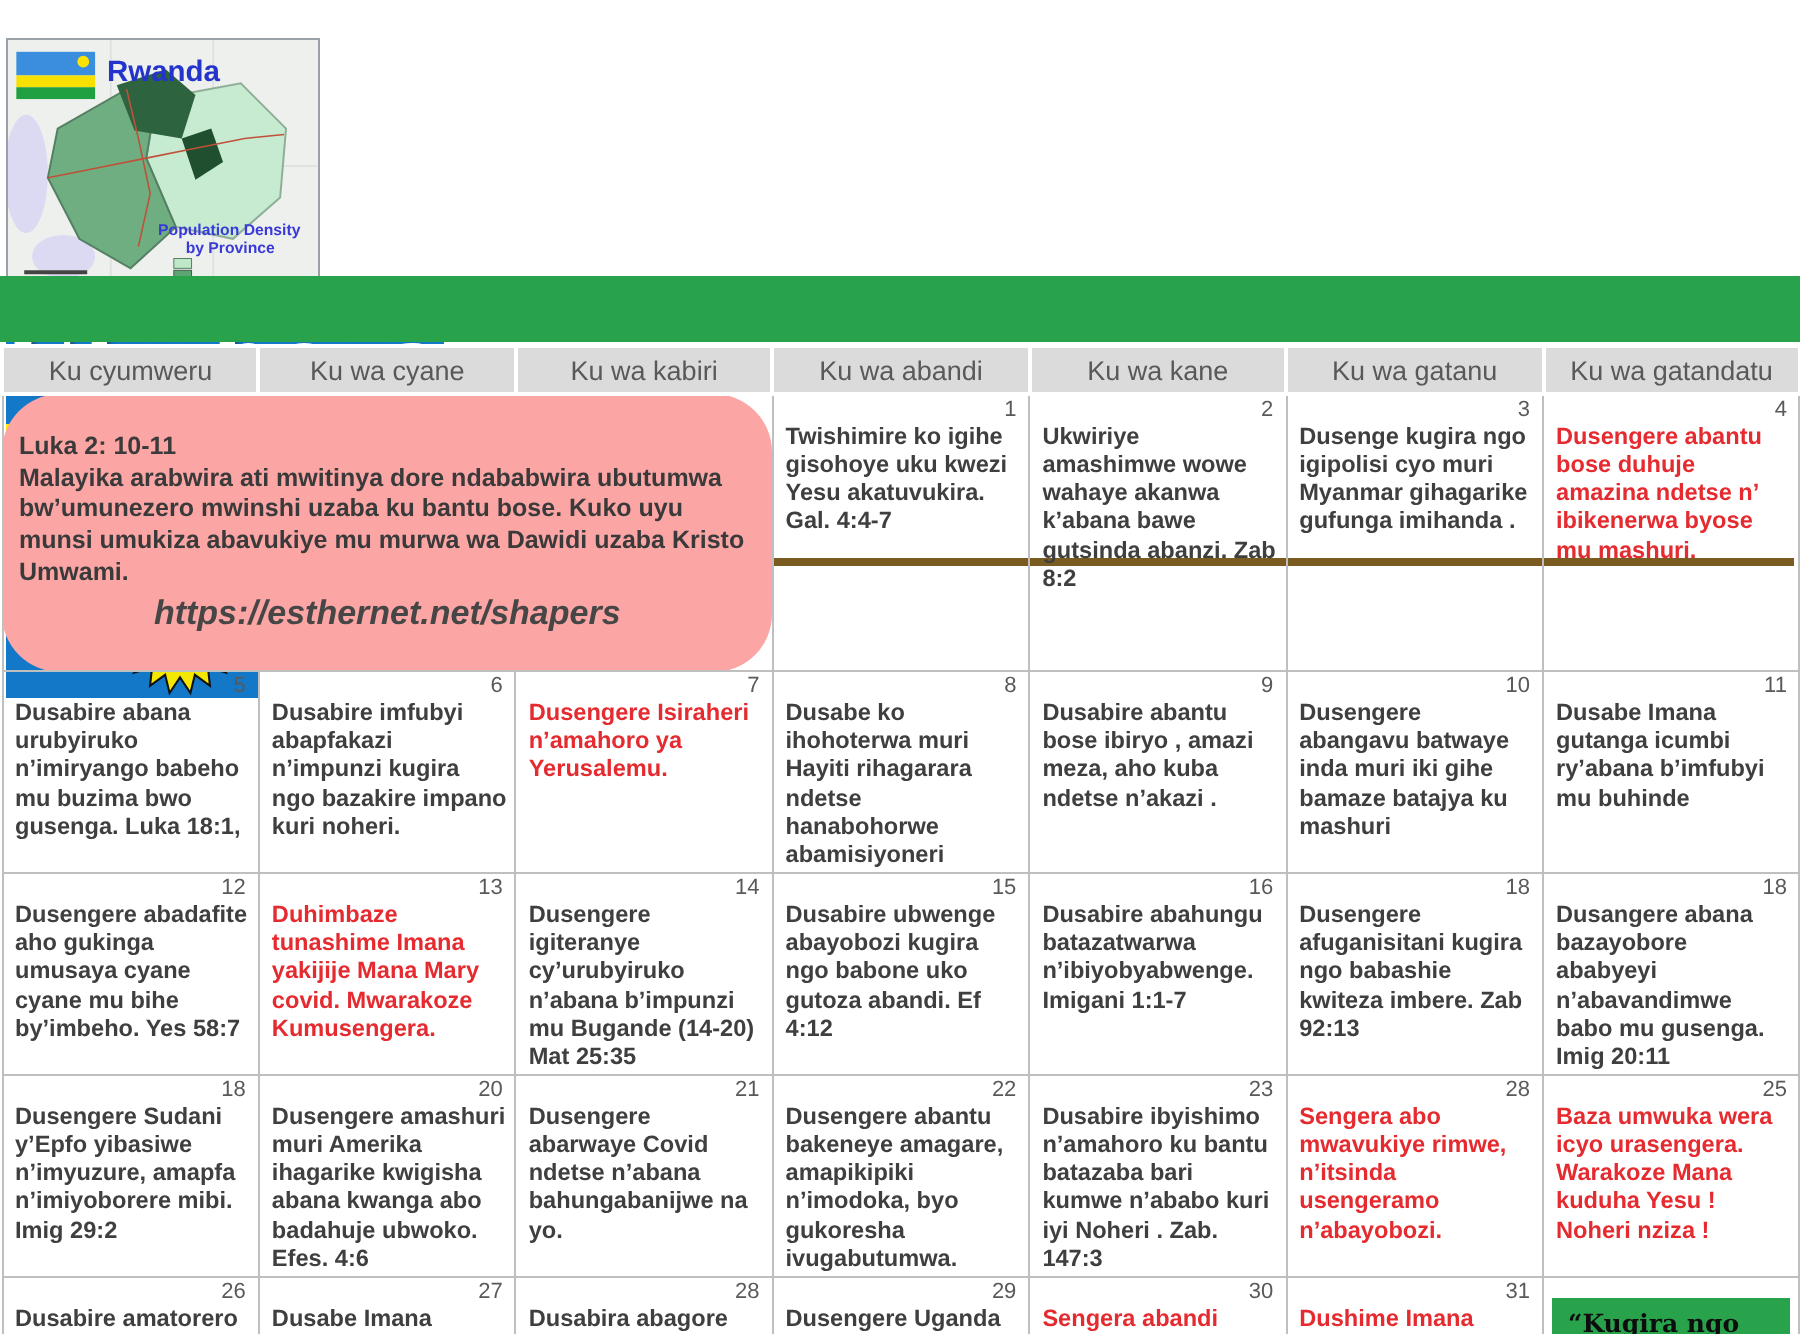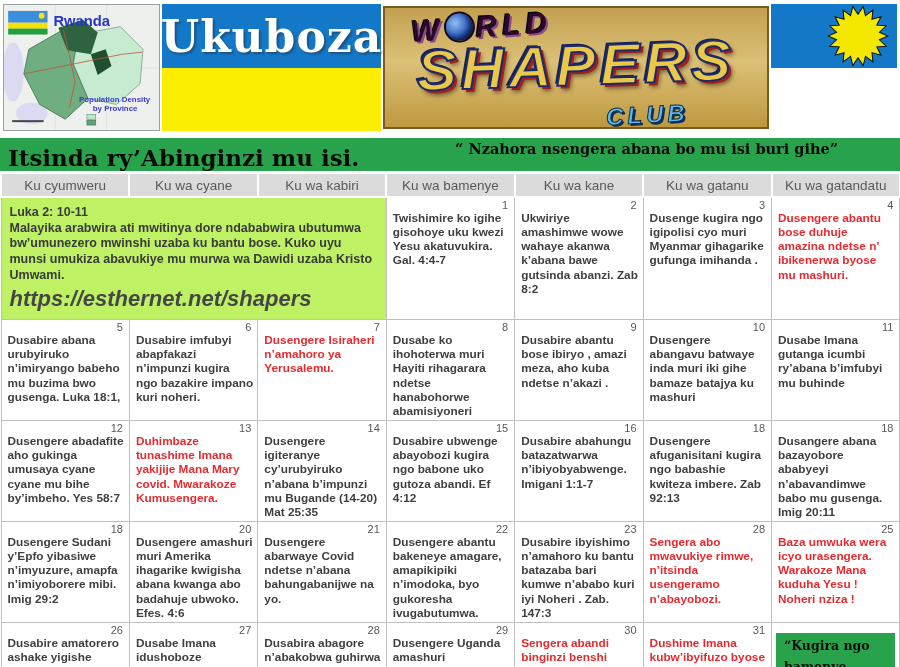--- a/index.html
+++ b/index.html
@@ -1,20 +1,20 @@
 <!DOCTYPE html>
 <html><head>
 <meta charset="utf-8">
 <style>
   html,body{margin:0;padding:0;background:#fff;}
   #page{position:relative;width:900px;height:667px;background:#fff;overflow:hidden;
         font-family:"Liberation Sans",sans-serif;}
 
   
-  #header{position:absolute;top:4px;left:3px;width:894px;height:130px;display:flex;gap:2px;}
+  #header{position:absolute;top:19px;left:3px;width:894px;height:130px;display:flex;gap:2px;flex-direction:column;}
 
   .map-panel{width:157px;height:127px;border:1px solid #9aa0a8;box-sizing:border-box;background:#edf0ec;}
   .map-panel svg{display:block;width:100%;height:100%;}
 
   .month-panel{width:219px;height:127px;display:flex;flex-direction:column;}
   .month-blue{height:64px;background:#1478c8;display:flex;align-items:center;justify-content:center;}
   .month-title{font-family:"DejaVu Serif",serif;font-weight:bold;font-size:44px;color:#fff;
                text-shadow:2px 2px 2px rgba(40,40,40,.45);letter-spacing:1px;}
   .month-yellow{height:63px;background:#fbee00;}
 
@@ -56,24 +56,24 @@
   #cal th{background:#dbdbdb;border:2px solid #fff;height:22px;font-weight:normal;
           font-size:13.5px;color:#595959;padding:0;}
   #cal td{border:1px solid #bfbfbf;vertical-align:top;padding:1px 4px 2px 6px;overflow:hidden;}
   .r1 td{height:77px;} .r2 td{height:69px;} .r3 td{height:75px;}
   .r4 td{height:88px;} .r5 td{height:76px;}
   .num{text-align:right;font-size:11px;color:#595959;line-height:12px;padding-right:2px;}
   .txt{font-weight:bold;font-size:11.8px;line-height:1.2;color:#3f3f3f;white-space:pre-line;}
   .txt.red{color:#e52b2f;}
   .txt:empty{display:none;}
 
-  .announce{background:#bef264;padding:7px 8px !important;}
+  .announce{background:#fca5a5;padding:18px 8px !important;border-radius:29px;}
   .ann-title{font-weight:bold;font-size:12.5px;color:#3a3a3a;line-height:1.25;}
   .ann-body{font-weight:bold;font-size:12.5px;color:#3a3a3a;line-height:1.25;}
-  .ann-link{font-weight:bold;font-style:italic;font-size:22px;color:#464646;text-align:left;margin-top:3px;}
+  .ann-link{font-weight:bold;font-style:italic;font-size:17px;color:#464646;text-align:center;margin-top:3px;}
 
   .quote-td{padding:2px !important;}
   .quote-box{margin:8px 2px 0 2px;height:62px;background:#28a34c;padding:2px 8px;box-sizing:border-box;
              font-family:"DejaVu Serif",serif;font-weight:bold;font-size:12.5px;line-height:1.7;color:#0d0d0d;}
 </style>
 </head>
 <body>
 
 <div id="page">
 
@@ -124,40 +124,38 @@
     <div class="year-panel">
       <div class="year-blue">
         <svg viewBox="0 0 120 120">
           <polygon fill="#f5e800" stroke="#111" stroke-width="2" points="118,60 101.4,67.3 114.5,79.8 96.4,81 104.4,97.3 87,92.2 89,110.2 74.4,99.5 70.1,117.1 60,102 49.9,117.1 45.6,99.5 31,110.2 33,92.2 15.6,97.3 23.6,81 5.5,79.8 18.6,67.3 2,60 18.6,52.7 5.5,40.2 23.6,39 15.6,22.7 33,27.8 31,9.8 45.6,20.5 49.9,2.9 60,18 70.1,2.9 74.4,20.5 89,9.8 87,27.8 104.4,22.7 96.4,39 114.5,40.2 101.4,52.7"></polygon>
         </svg>
       </div>
     </div>
   </div>
 
   <div id="banner">
-    <span class="banner-title">Itsinda ry’Abinginzi mu isi.</span>
-    <span class="banner-quote">“ Nzahora nsengera abana bo mu isi buri gihe”</span>
   </div>
 
   <table id="cal">
     <colgroup>
         <col>
         <col>
         <col>
         <col>
         <col>
         <col>
         <col>
       </colgroup>
     <thead>
       <tr>
         <th>Ku cyumweru</th>
         <th>Ku wa cyane</th>
         <th>Ku wa kabiri</th>
-        <th>Ku wa bamenye</th>
+        <th>Ku wa abandi</th>
         <th>Ku wa kane</th>
         <th>Ku wa gatanu</th>
         <th>Ku wa gatandatu</th>
       </tr>
     </thead>
     <tbody>
       <tr class="r1">
         <td class="announce" colspan="3">
           <div class="ann-title">Luka 2: 10-11</div>
           <div class="ann-body">Malayika arabwira ati mwitinya dore ndababwira ubutumwa bw’umunezero mwinshi uzaba ku bantu bose. Kuko uyu munsi umukiza abavukiye mu murwa wa Dawidi uzaba Kristo Umwami.</div>

